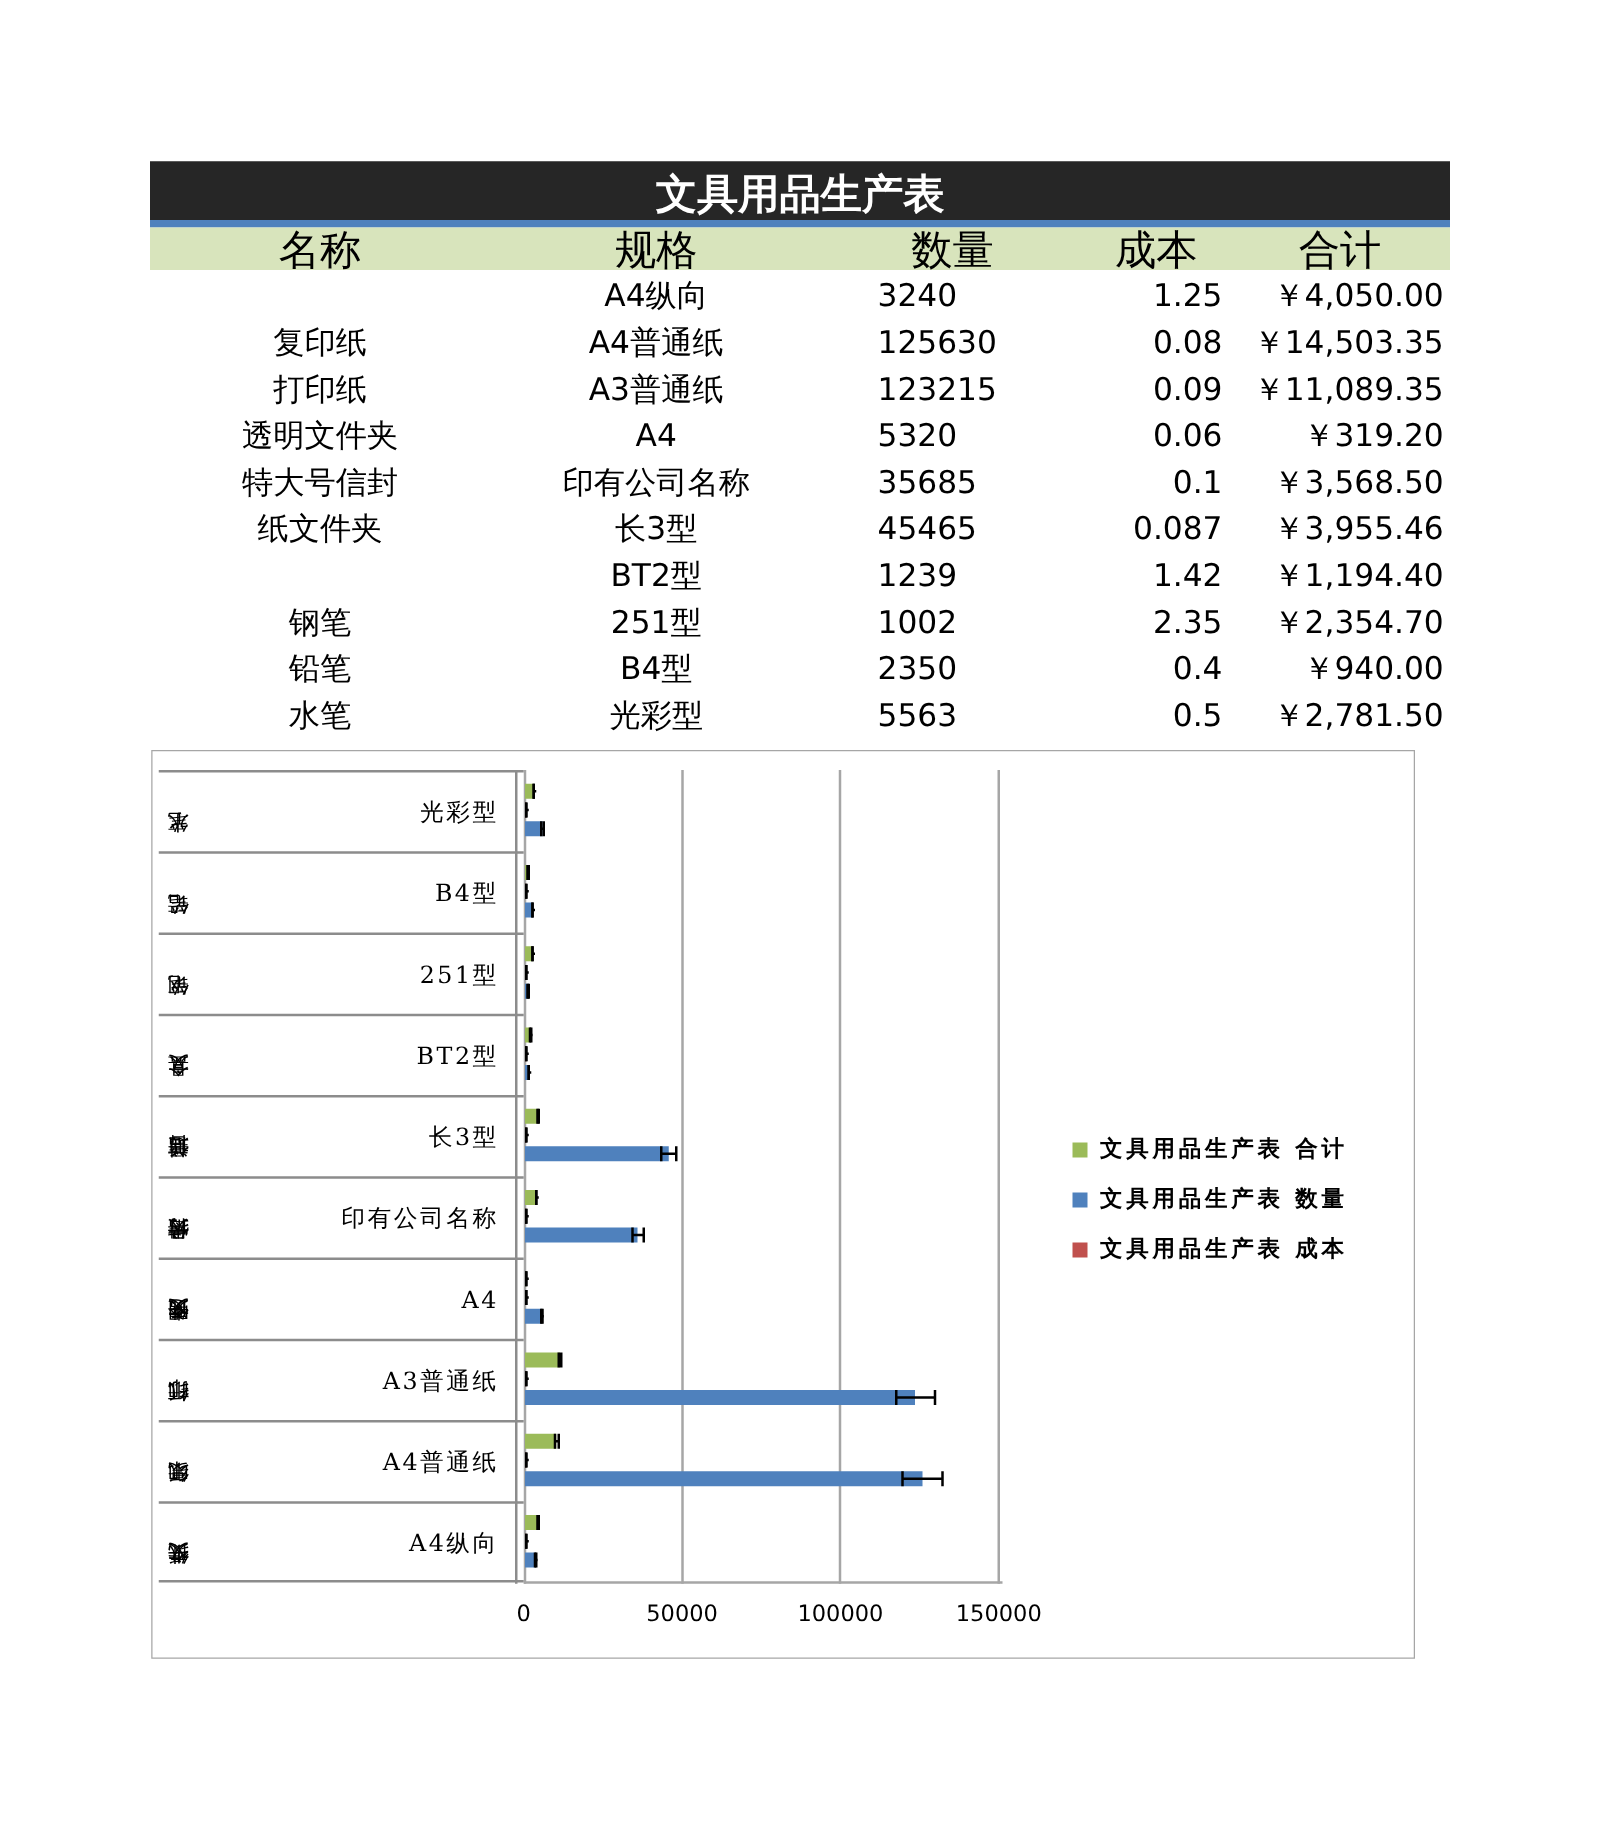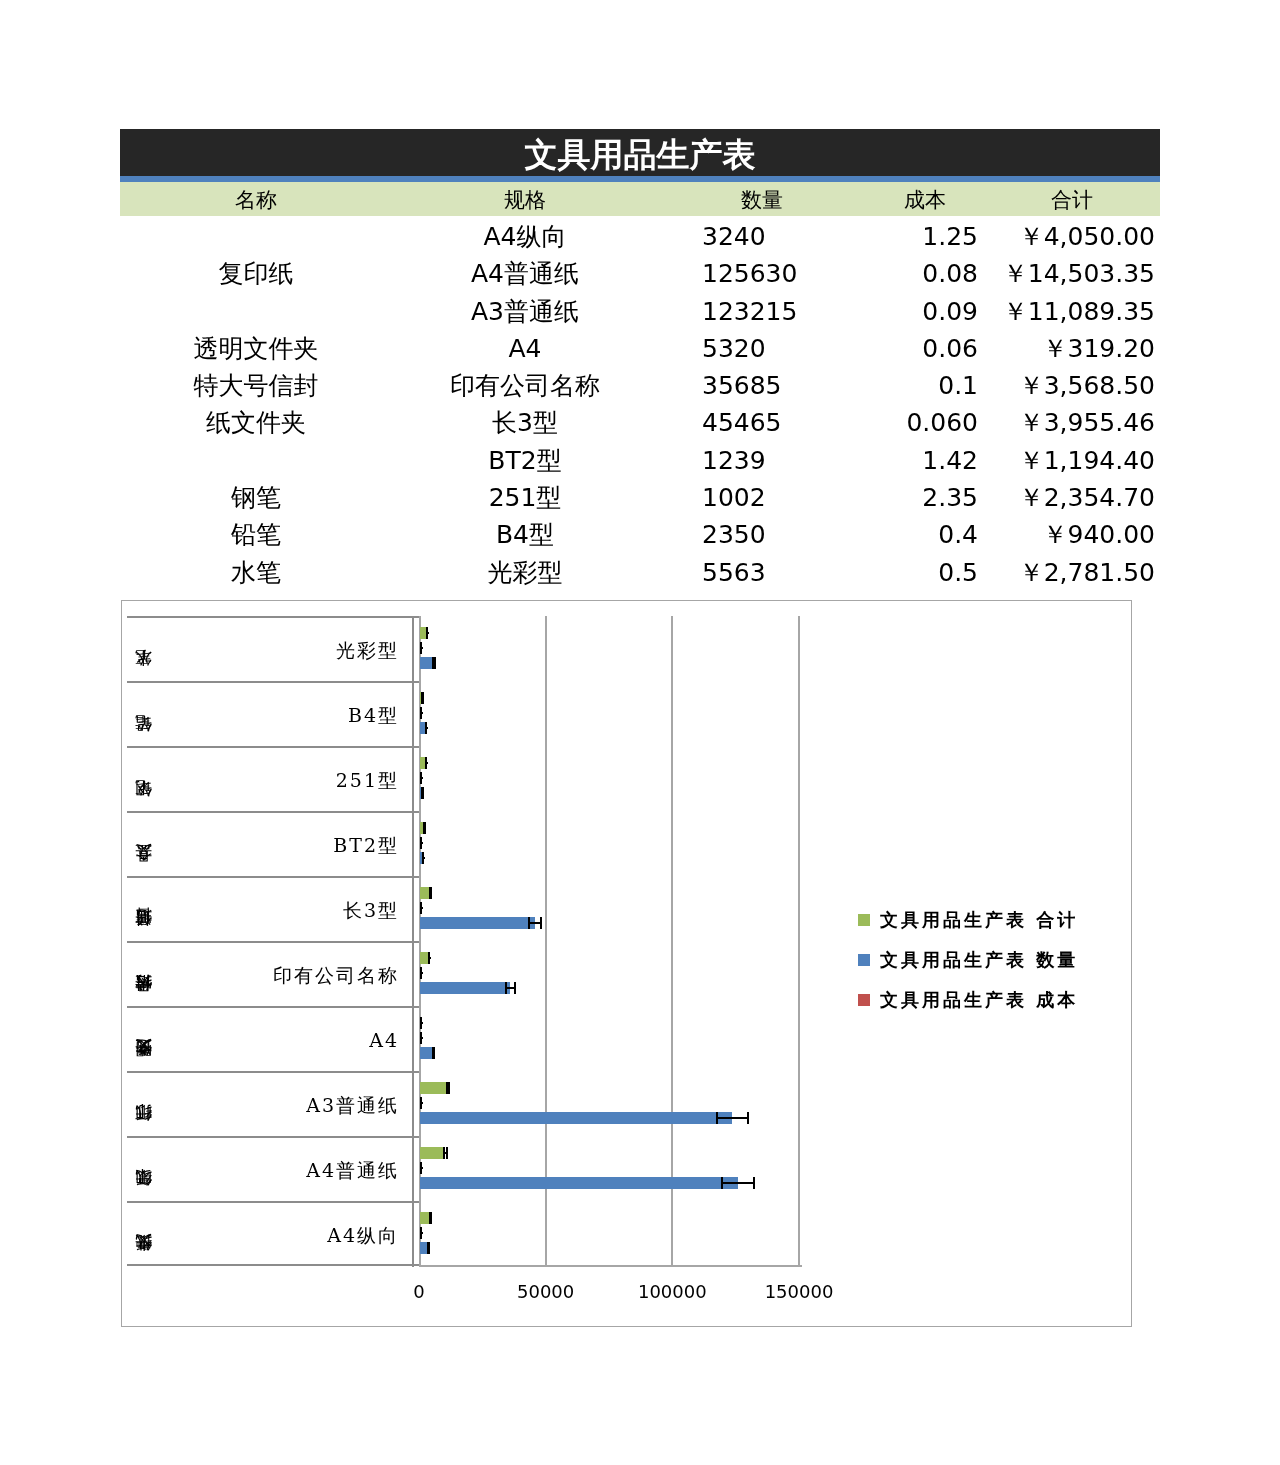--- a/index.html
+++ b/index.html
@@ -1,21 +1,21 @@
 <!DOCTYPE html>
 <html><head>
 <meta charset="utf-8">
 <style>
   html, body { margin:0; padding:0; background:#ffffff; }
   body { width:1280px; height:1465px; position:relative; font-family:"DejaVu Sans", "Liberation Sans", sans-serif; color:#000; overflow:hidden; }
   .title-bar { position:absolute; left:120px; top:129px; width:1040px; height:47px; background:#262626; color:#fff; font-weight:bold; font-size:33px; text-align:center; line-height:52px; }
   .stripe { position:absolute; left:120px; top:176px; width:1040px; height:6px; background:#4f81bd; }
   .header-row { position:absolute; left:120px; top:182px; width:1040px; height:34px; background:#d8e4bc; }
   .cell { position:absolute; white-space:nowrap; font-size:25px; }
-  .hcell { top:0; line-height:36px; text-align:center; font-size:21px; }
+  .hcell { top:0; line-height:36px; text-align:center; font-size:33px; }
   .table-body { position:absolute; left:120px; top:218px; width:1040px; }
   .trow { position:relative; height:37.3px; }
   .trow .cell { top:0; line-height:38px; }
   .c-name { left:0; width:272px; text-align:center; }
   .c-spec { left:272px; width:266px; text-align:center; }
   .c-qty { left:582px; width:150px; text-align:left; }
   .c-cost { left:700px; width:158px; text-align:right; }
   .c-total { left:870px; width:165px; text-align:right; }
 
   .chart-box { position:absolute; left:121px; top:600px; width:1011px; height:727px; border:1.5px solid #a6a6a6; box-sizing:border-box; }
@@ -61,20 +61,21 @@
       <div class="cell c-total">￥4,050.00</div>
     </div>
     <div class="trow">
       <div class="cell c-name">复印纸</div>
       <div class="cell c-spec">A4普通纸</div>
       <div class="cell c-qty">125630</div>
       <div class="cell c-cost">0.08</div>
       <div class="cell c-total">￥14,503.35</div>
     </div>
     <div class="trow">
+      <div class="cell c-name">打印纸</div>
       <div class="cell c-spec">A3普通纸</div>
       <div class="cell c-qty">123215</div>
       <div class="cell c-cost">0.09</div>
       <div class="cell c-total">￥11,089.35</div>
     </div>
     <div class="trow">
       <div class="cell c-name">透明文件夹</div>
       <div class="cell c-spec">A4</div>
       <div class="cell c-qty">5320</div>
       <div class="cell c-cost">0.06</div>
@@ -84,21 +85,21 @@
       <div class="cell c-name">特大号信封</div>
       <div class="cell c-spec">印有公司名称</div>
       <div class="cell c-qty">35685</div>
       <div class="cell c-cost">0.1</div>
       <div class="cell c-total">￥3,568.50</div>
     </div>
     <div class="trow">
       <div class="cell c-name">纸文件夹</div>
       <div class="cell c-spec">长3型</div>
       <div class="cell c-qty">45465</div>
-      <div class="cell c-cost">0.060</div>
+      <div class="cell c-cost">0.087</div>
       <div class="cell c-total">￥3,955.46</div>
     </div>
     <div class="trow">
       <div class="cell c-spec">BT2型</div>
       <div class="cell c-qty">1239</div>
       <div class="cell c-cost">1.42</div>
       <div class="cell c-total">￥1,194.40</div>
     </div>
     <div class="trow">
       <div class="cell c-name">钢笔</div>

